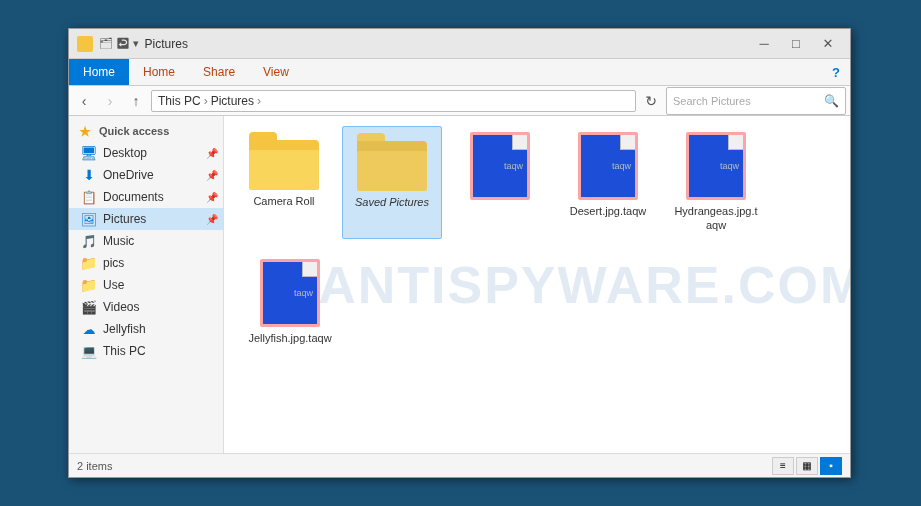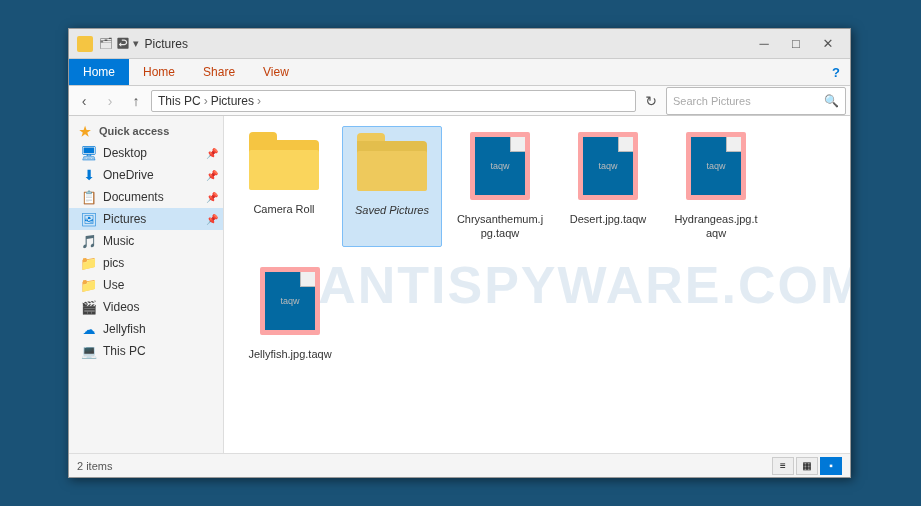--- a/index.html
+++ b/index.html
@@ -249,41 +249,41 @@
       height: 40px;
       background: #fad55c;
       border-radius: 2px;
       position: absolute;
       bottom: 0;
     }
 
     .file-doc-icon {
       width: 60px;
       height: 68px;
-      background: #0369a1;
-      border: 5px solid #fca5a5;
+      background: #1d4ed8;
+      border: 3px solid #fca5a5;
       border-radius: 2px;
       position: relative;
       display: flex;
       align-items: center;
-      justify-content: center;
+      justify-content: flex-end;
     }
     .file-doc-icon::before {
       content: '';
       position: absolute;
       top: 0; right: 0;
       width: 14px; height: 14px;
       background: #f0f0f0;
       border-left: 1px solid #bbb;
       border-bottom: 1px solid #bbb;
     }
 
     .file-name {
       font-size: 11px;
-      margin-top: 12px;
+      margin-top: 4px;
       line-height: 1.3;
       max-width: 95px;
       word-break: break-word;
     }
 
     
     .status-bar {
       display: flex;
       align-items: center;
       justify-content: space-between;
@@ -441,21 +441,20 @@
             <div class="folder-back" style="background:#e8b830;"></div>
             <div class="folder-front" style="background:#f5c542;"></div>
           </div>
           <span class="file-name">Saved Pictures</span>
         </div>
 
         <div class="file-item">
           <div class="file-doc-icon">
             <span style="font-size:9px;color:#bbb;text-align:center;padding:4px;">taqw</span>
           </div>
-          <span class="file-name">Chrysanthemum.jpg.taqw</span>
         </div>
 
         <div class="file-item">
           <div class="file-doc-icon">
             <span style="font-size:9px;color:#bbb;text-align:center;padding:4px;">taqw</span>
           </div>
           <span class="file-name">Desert.jpg.taqw</span>
         </div>
 
         <div class="file-item">

